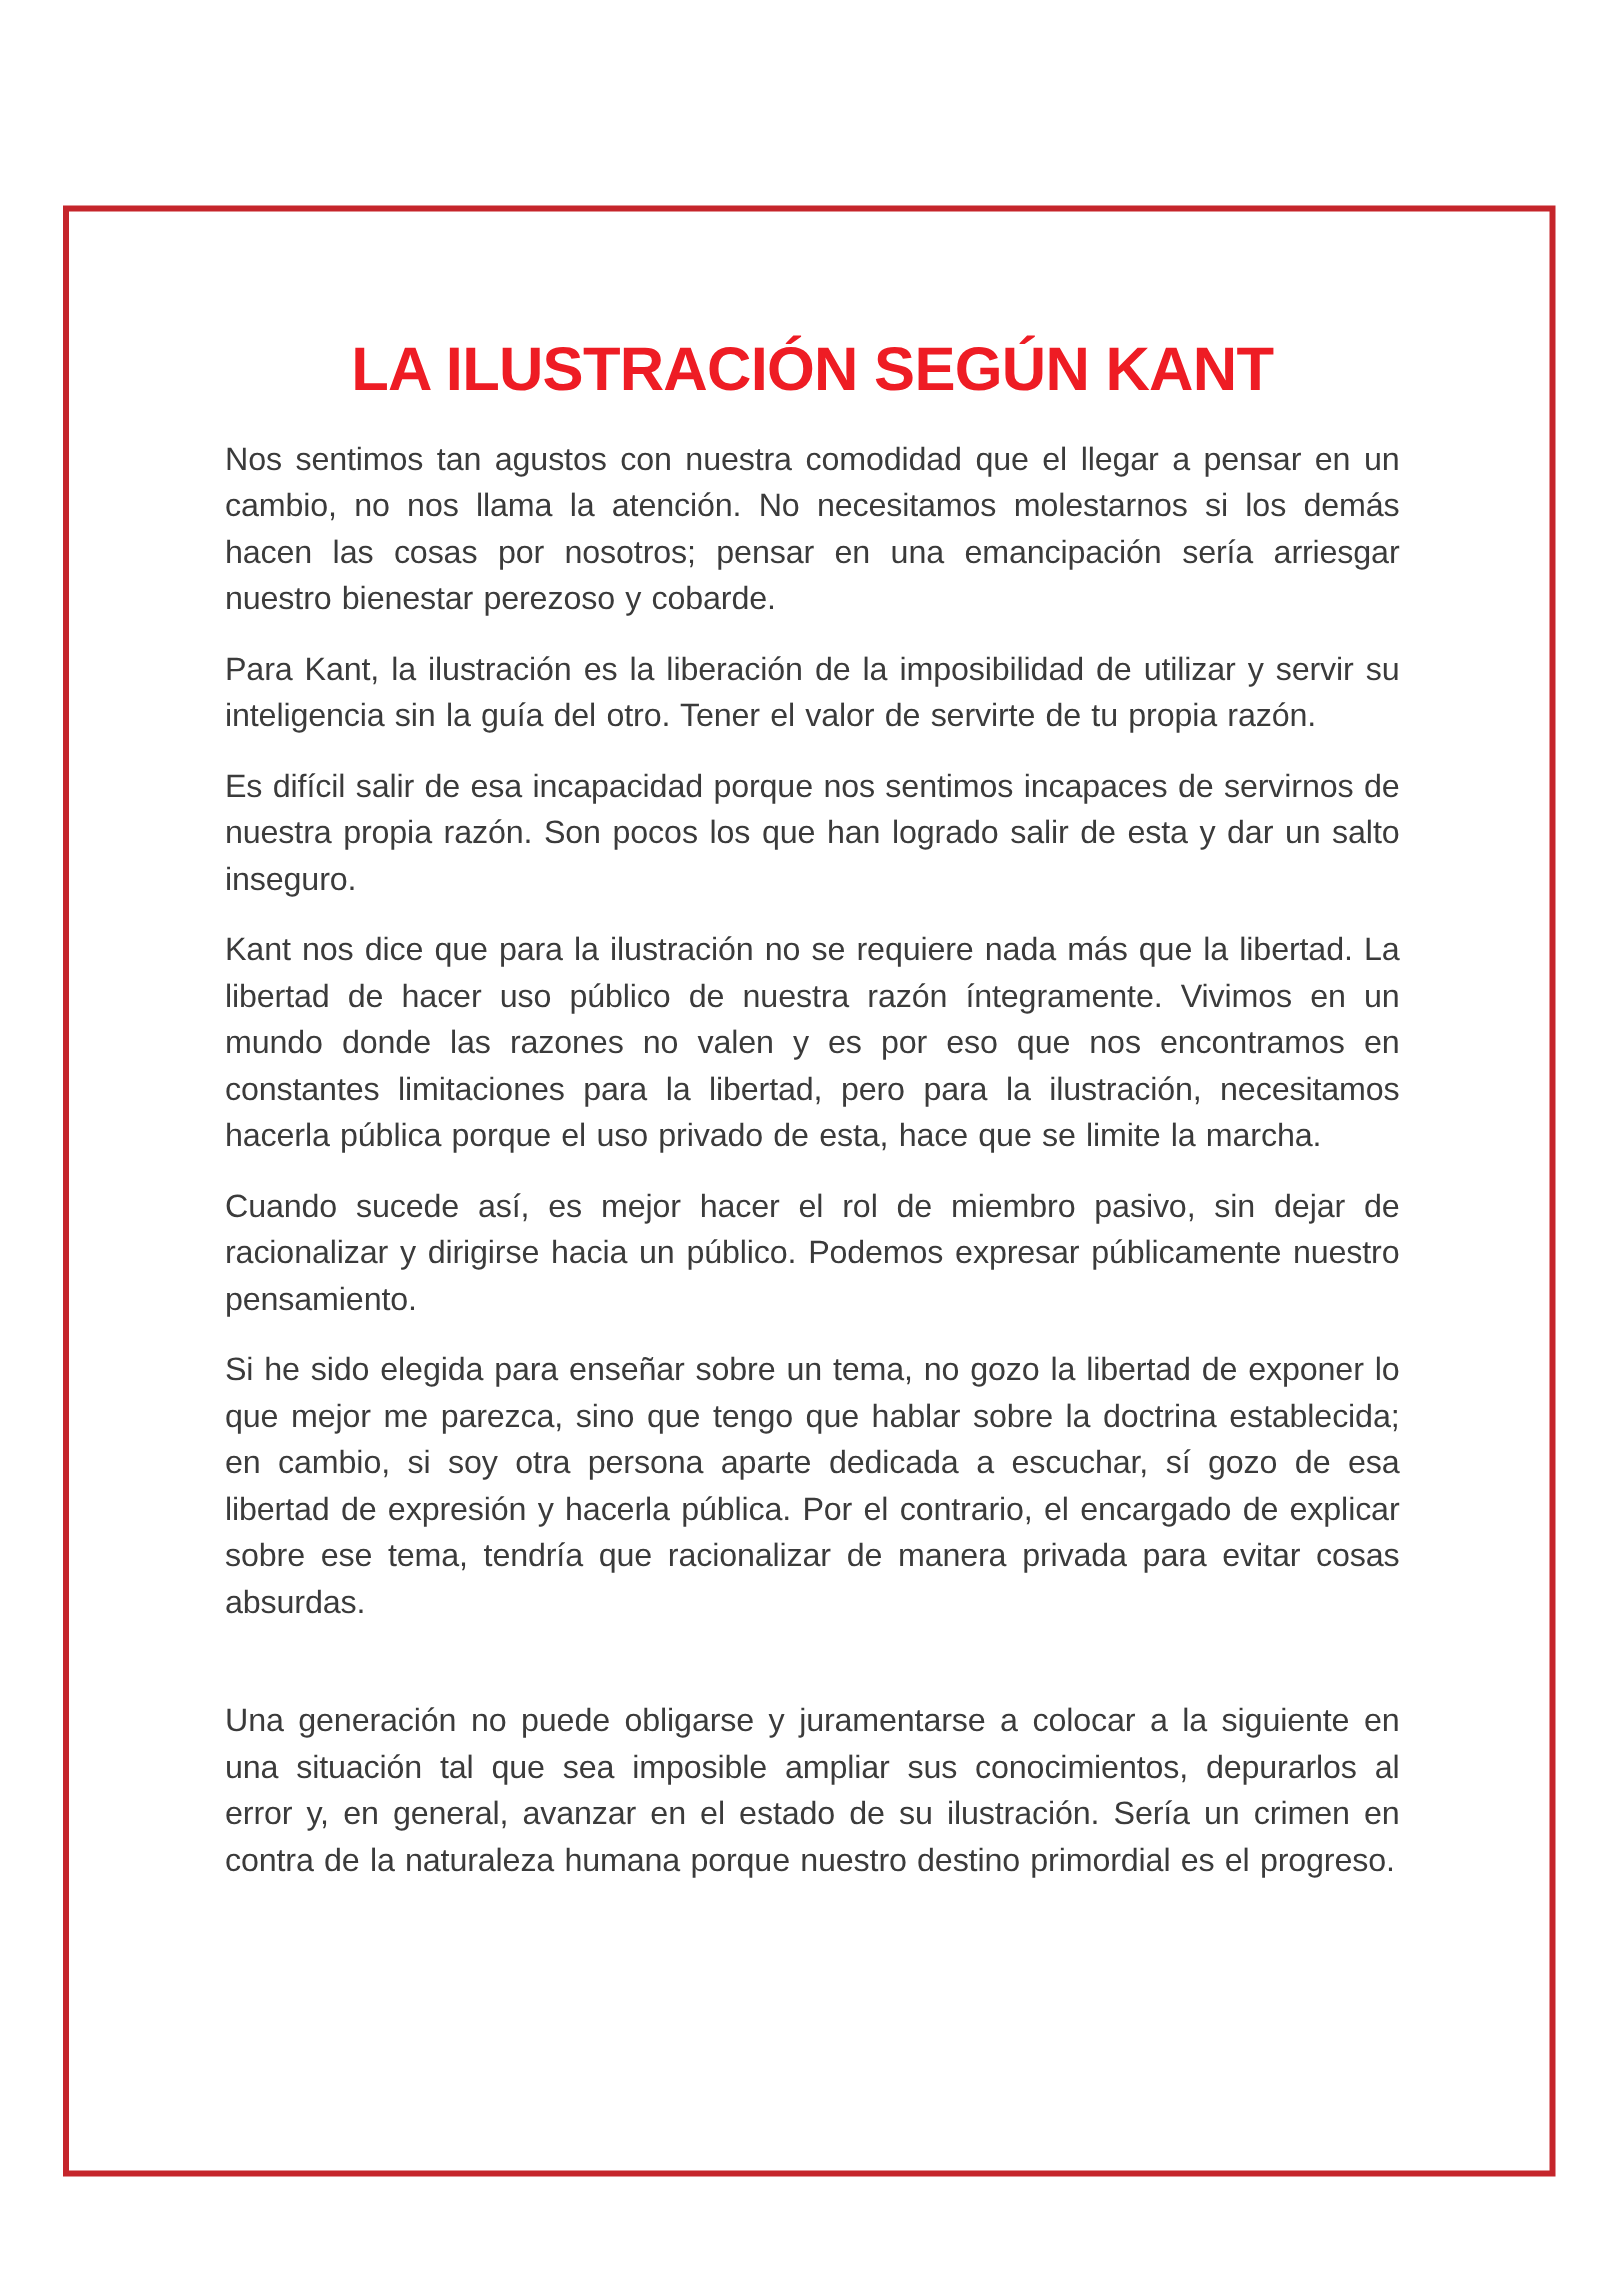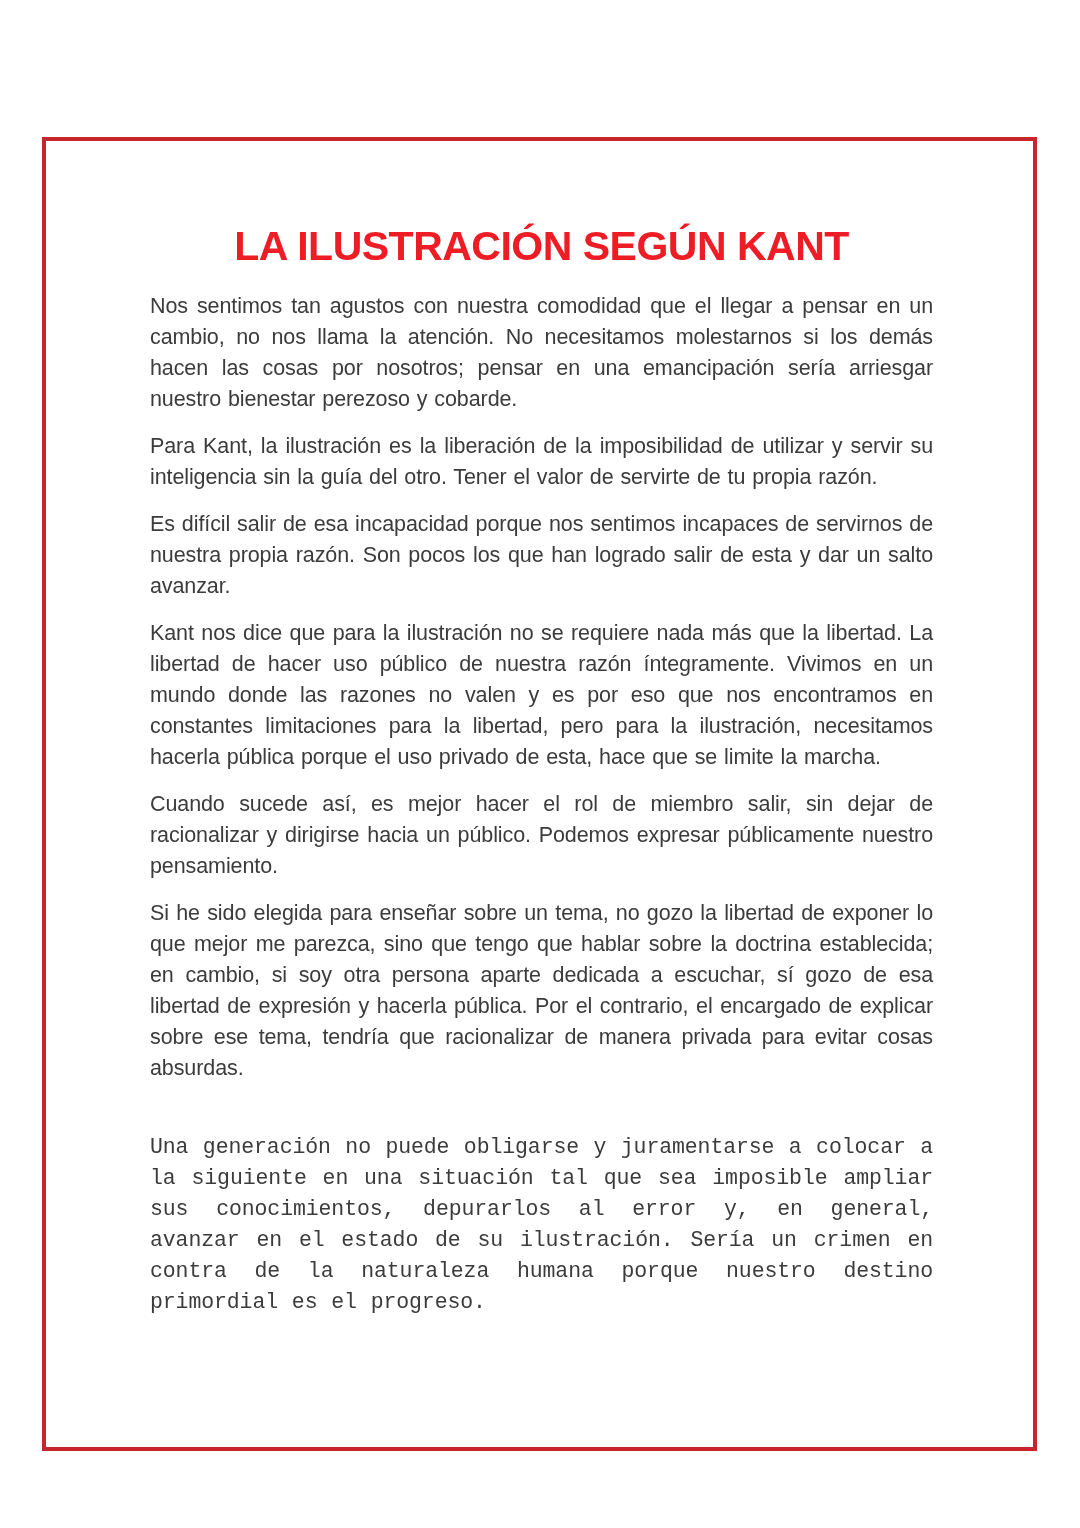--- a/index.html
+++ b/index.html
@@ -45,38 +45,37 @@
     color: var(--text);
     font-size: 21.5px;
     line-height: 31px;
     text-align: justify;
     letter-spacing: -0.1px;
     word-spacing: 1px;
     margin: 0 0 16px 0;
   }
   .gap-before {
     margin-top: 48px;
-    font-family: Liberation Mono, monospace;
   }
 </style>
 </head>
 <body>
 
 <div class="page">
   <div class="frame">
     <h1 class="doc-title">LA ILUSTRACIÓN SEGÚN KANT</h1>
 
     <p class="body-text">Nos sentimos tan agustos con nuestra comodidad que el llegar a pensar en un cambio, no nos llama la atención. No necesitamos molestarnos si los demás hacen las cosas por nosotros; pensar en una emancipación sería arriesgar nuestro bienestar perezoso y cobarde.</p>
 
     <p class="body-text">Para Kant, la ilustración es la liberación de la imposibilidad de utilizar y servir su inteligencia sin la guía del otro. Tener el valor de servirte de tu propia razón.</p>
 
-    <p class="body-text">Es difícil salir de esa incapacidad porque nos sentimos incapaces de servirnos de nuestra propia razón. Son pocos los que han logrado salir de esta y dar un salto avanzar.</p>
+    <p class="body-text">Es difícil salir de esa incapacidad porque nos sentimos incapaces de servirnos de nuestra propia razón. Son pocos los que han logrado salir de esta y dar un salto inseguro.</p>
 
     <p class="body-text">Kant nos dice que para la ilustración no se requiere nada más que la libertad. La libertad de hacer uso público de nuestra razón íntegramente. Vivimos en un mundo donde las razones no valen y es por eso que nos encontramos en constantes limitaciones para la libertad, pero para la ilustración, necesitamos hacerla pública porque el uso privado de esta, hace que se limite la marcha.</p>
 
 
-    <p class="body-text">Cuando sucede así, es mejor hacer el rol de miembro salir, sin dejar de racionalizar y dirigirse hacia un público. Podemos expresar públicamente nuestro pensamiento.</p>
+    <p class="body-text">Cuando sucede así, es mejor hacer el rol de miembro pasivo, sin dejar de racionalizar y dirigirse hacia un público. Podemos expresar públicamente nuestro pensamiento.</p>
 
     <p class="body-text">Si he sido elegida para enseñar sobre un tema, no gozo la libertad de exponer lo que mejor me parezca, sino que tengo que hablar sobre la doctrina establecida; en cambio, si soy otra persona aparte dedicada a escuchar, sí gozo de esa libertad de expresión y hacerla pública. Por el contrario, el encargado de explicar sobre ese tema, tendría que racionalizar de manera privada para evitar cosas absurdas.</p>
 
     <p class="body-text gap-before">Una generación no puede obligarse y juramentarse a colocar a la siguiente en una situación tal que sea imposible ampliar sus conocimientos, depurarlos al error y, en general, avanzar en el estado de su ilustración. Sería un crimen en contra de la naturaleza humana porque nuestro destino primordial es el progreso.</p>
   </div>
 </div>
 
 </body></html>

